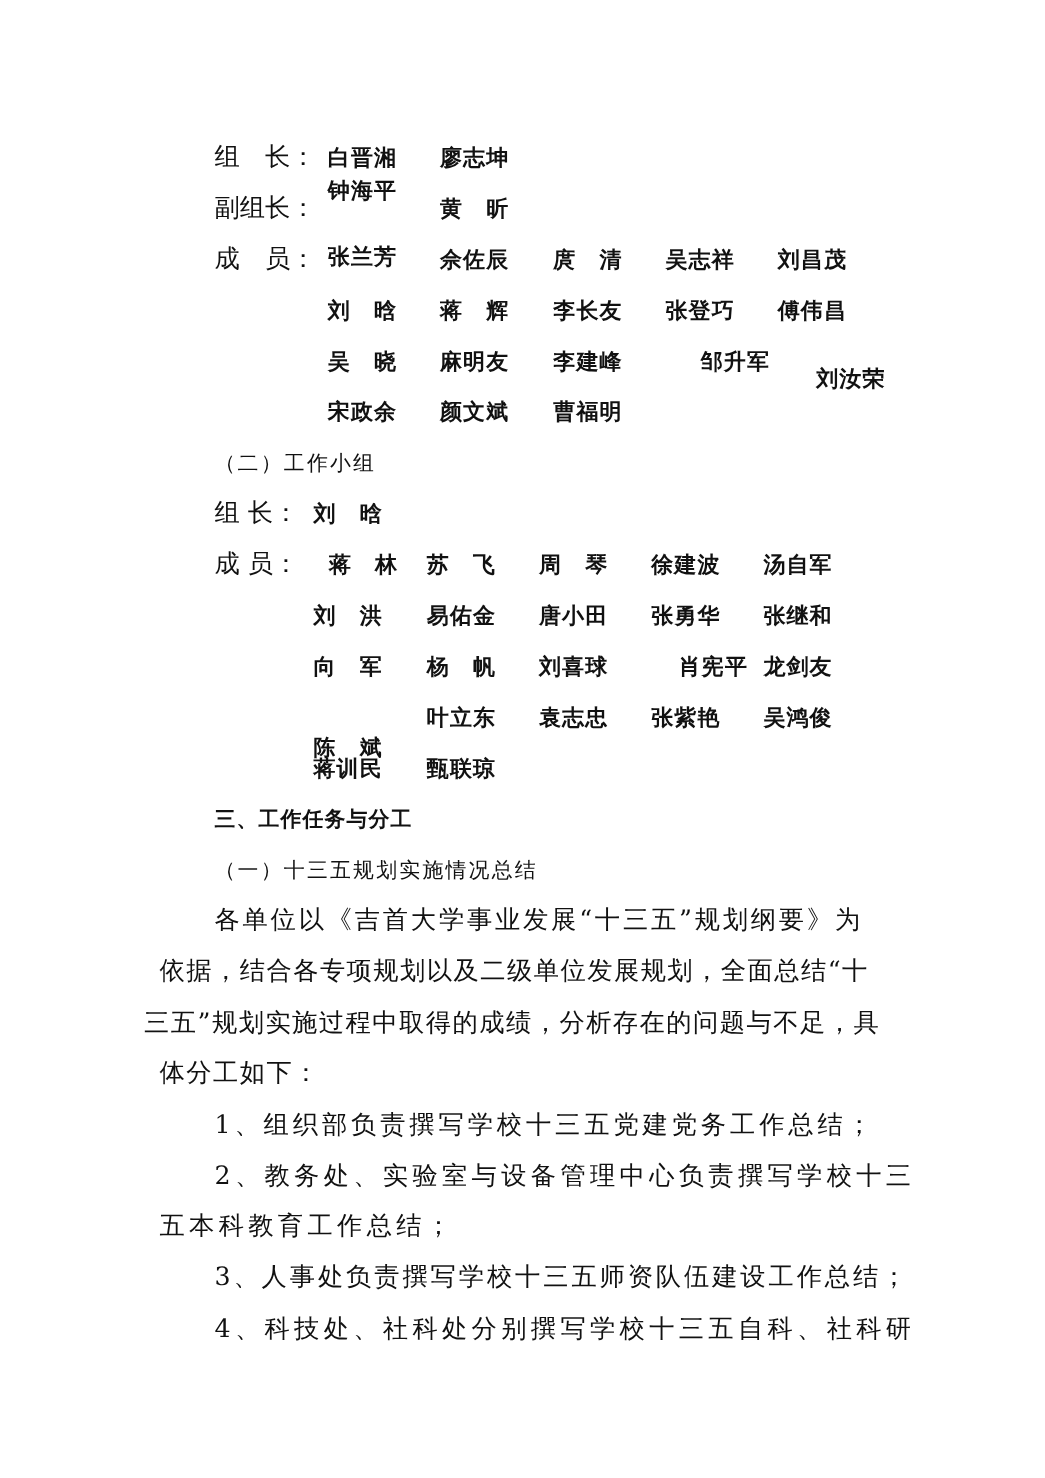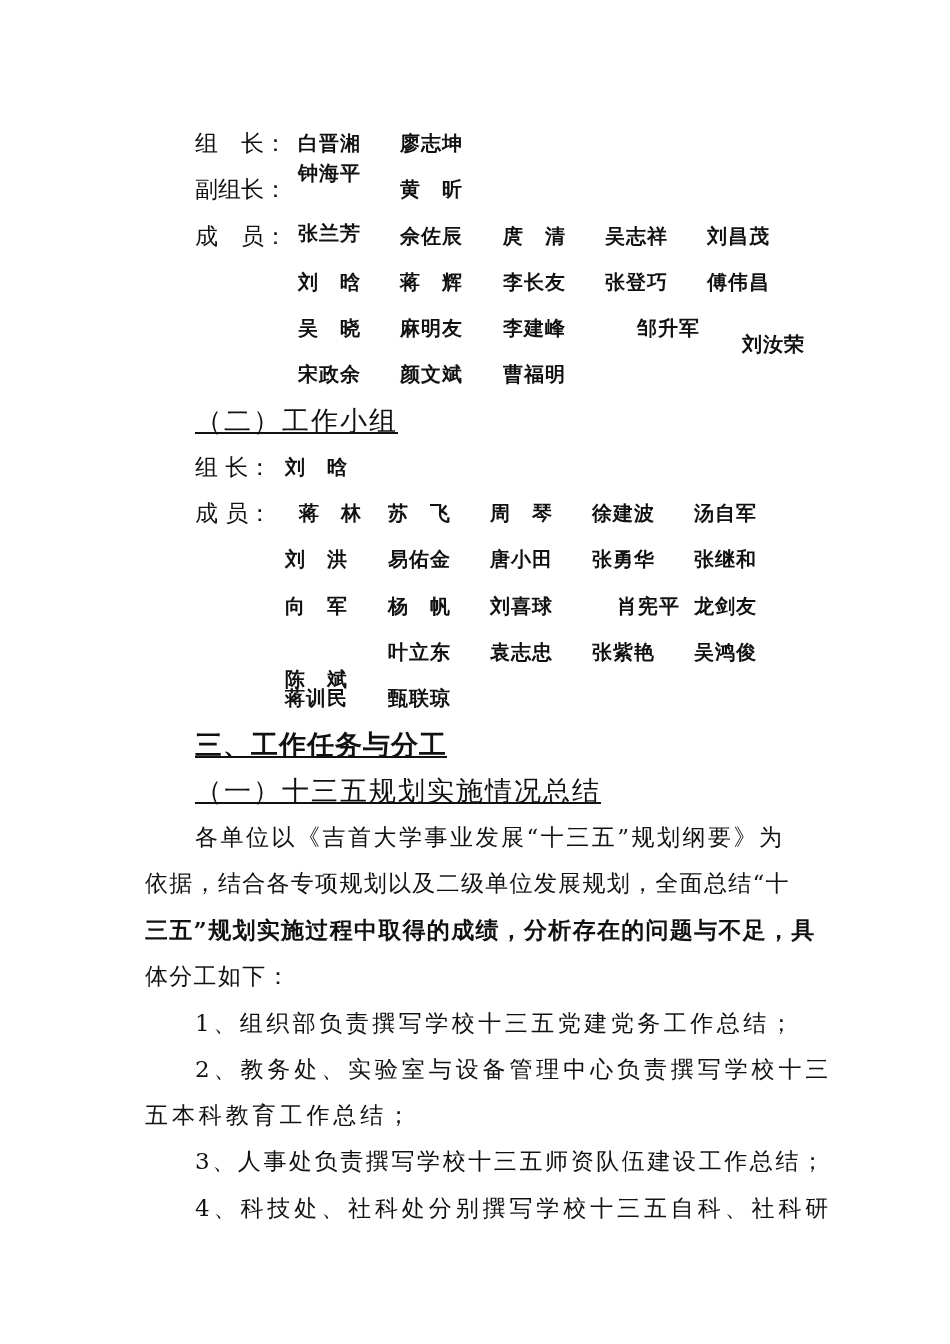--- a/index.html
+++ b/index.html
@@ -1,18 +1,18 @@
 <!DOCTYPE html>
 <html><head>
   <meta charset="utf-8">
   <style>
     html, body { margin: 0; padding: 0; background: #ffffff; }
     body { width: 950px; height: 1344px; position: relative; overflow: hidden;
            font-family: "DejaVu Serif", "Liberation Serif", serif; color: #111111; }
-    .line { position: absolute; font-size: 27px; line-height: 30px; white-space: pre; letter-spacing: 2px; text-decoration: underline; }
+    .line { position: absolute; font-size: 19px; line-height: 30px; white-space: pre; letter-spacing: 2px; }
     .bold { font-weight: bold; font-family: "DejaVu Sans", "Liberation Sans", sans-serif; }
     .label { position: absolute; font-size: 23px; line-height: 30px; white-space: pre; }
     .name { position: absolute; font-size: 20px; line-height: 30px; white-space: pre; letter-spacing: 1px; font-weight: bold; }
     .para { position: absolute; font-size: 23px; line-height: 30px; white-space: pre; letter-spacing: 3px; }
   </style>
 </head>
 <body>
 
 <div>
 
@@ -80,21 +80,21 @@
   <span class="name" style="left:694px;top:637px;">吴鸿俊</span>
 
   <span class="name" style="left:285px;top:683px;">蒋训民</span>
   <span class="name" style="left:388px;top:683px;">甄联琼</span>
 
   <span class="line bold" style="left:195px;top:730px;letter-spacing:1px;">三、工作任务与分工</span>
   <span class="line" style="left:195px;top:776px;">（一）十三五规划实施情况总结</span>
 
   <span class="para" style="left:195px;top:822px;letter-spacing:2.5px;">各单位以《吉首大学事业发展“十三五”规划纲要》为</span>
   <span class="para" style="left:145px;top:868px;letter-spacing:1.3px;">依据，结合各专项规划以及二级单位发展规划，全面总结“十</span>
-  <span class="para" style="left:145px;top:915px;letter-spacing:1.3px;font-weight:bold;">三五”规划实施过程中取得的成绩，分析存在的问题与不足，具</span>
+  <span class="para" style="left:131px;top:915px;letter-spacing:1.3px;">三五”规划实施过程中取得的成绩，分析存在的问题与不足，具</span>
   <span class="para" style="left:145px;top:961px;letter-spacing:1.3px;">体分工如下：</span>
 
   <span class="para" style="left:195px;top:1008px;letter-spacing:3.5px;">1、组织部负责撰写学校十三五党建党务工作总结；</span>
   <span class="para" style="left:195px;top:1054px;letter-spacing:3.9px;">2、教务处、实验室与设备管理中心负责撰写学校十三</span>
   <span class="para" style="left:145px;top:1100px;letter-spacing:3.9px;">五本科教育工作总结；</span>
   <span class="para" style="left:195px;top:1146px;letter-spacing:2.6px;">3、人事处负责撰写学校十三五师资队伍建设工作总结；</span>
   <span class="para" style="left:195px;top:1193px;letter-spacing:3.9px;">4、科技处、社科处分别撰写学校十三五自科、社科研</span>
 
 </div>
 

